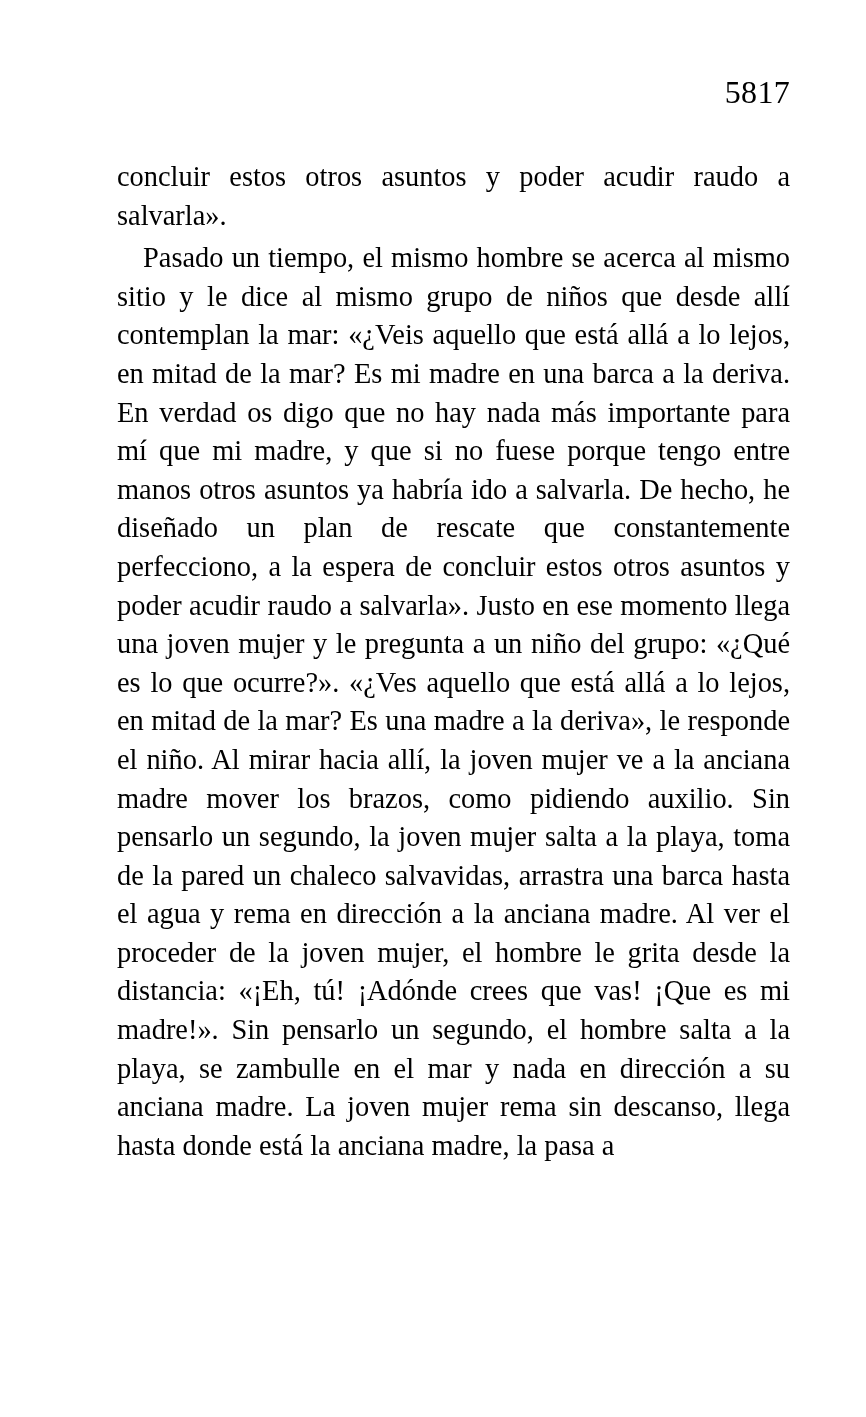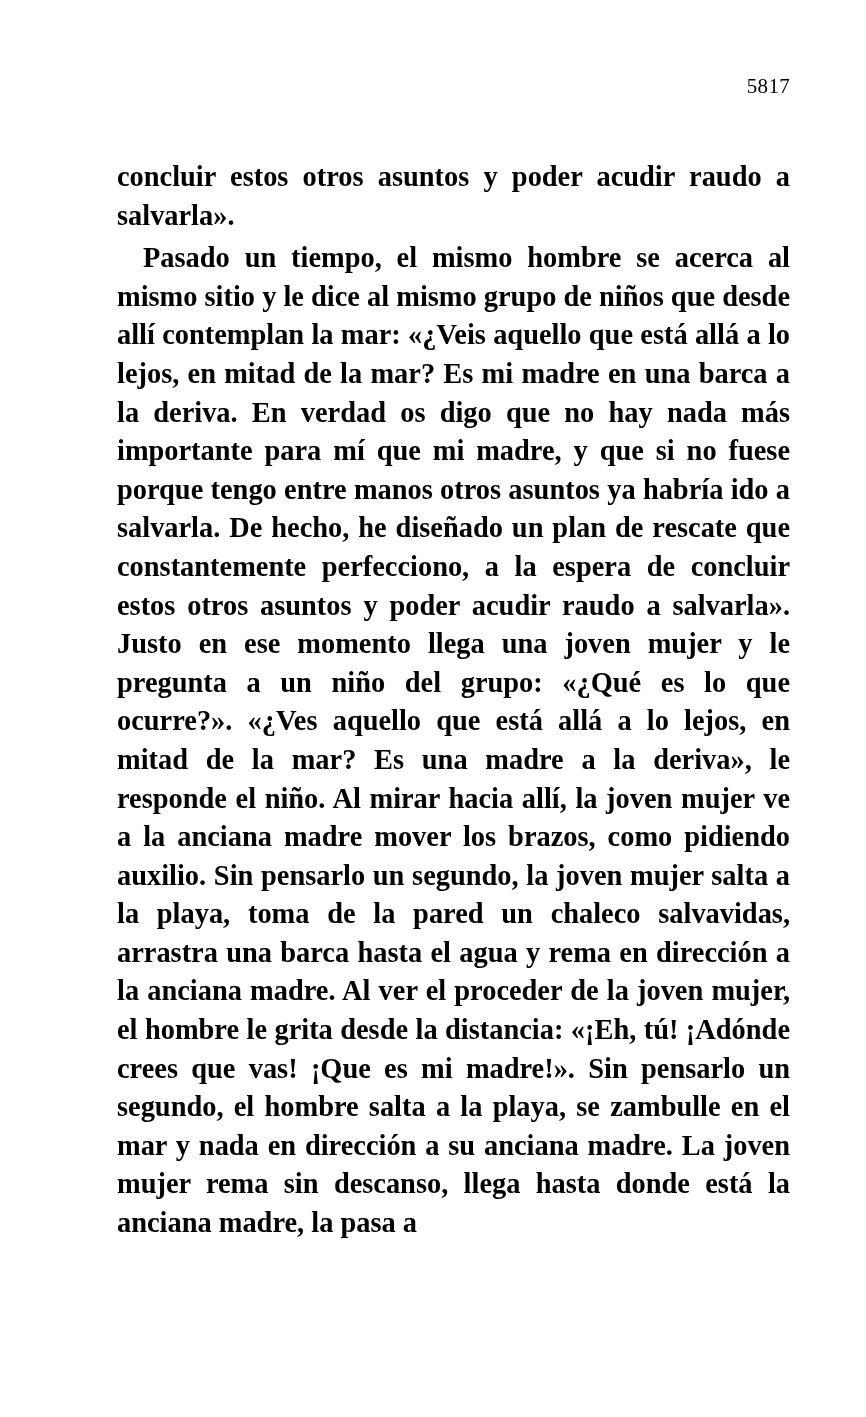--- a/index.html
+++ b/index.html
@@ -22,21 +22,21 @@
   
   .folio-row {
     position: absolute;
     top: 76px;
     left: 117px;
     width: 673px;
     text-align: right;
   }
 
   .folio {
-    font-size: 21px;
+    font-size: 32px;
     line-height: 1;
     letter-spacing: 0.3px;
     font-family: Liberation Serif, serif;
   }
 
   
   .textblock {
     position: absolute;
     top: 158px;
     left: 117px;
@@ -46,21 +46,20 @@
   p.para {
     margin: 0;
     font-size: 28.4px;
     line-height: 38.6px;
     text-align: justify;
     text-justify: inter-word;
     text-indent: 0;
     hyphens: none;
     -webkit-hyphens: none;
     word-spacing: 0px;
-    font-weight: bold;
   }
 
   p.para.indent {
     text-indent: 26px;
   }
 
   
   p.para + p.para {
     margin-top: 4px;
   }

